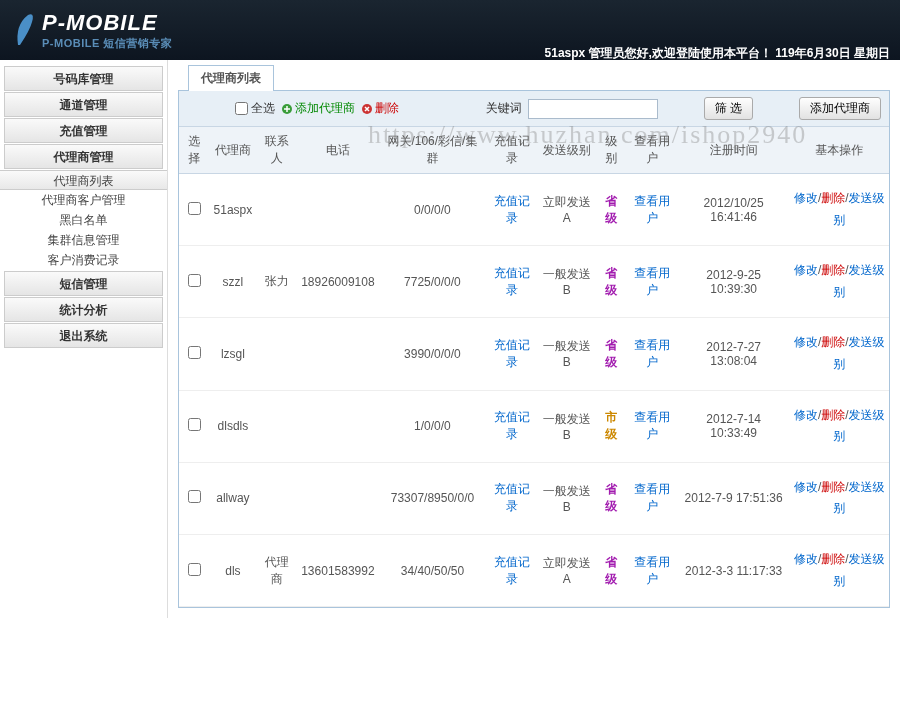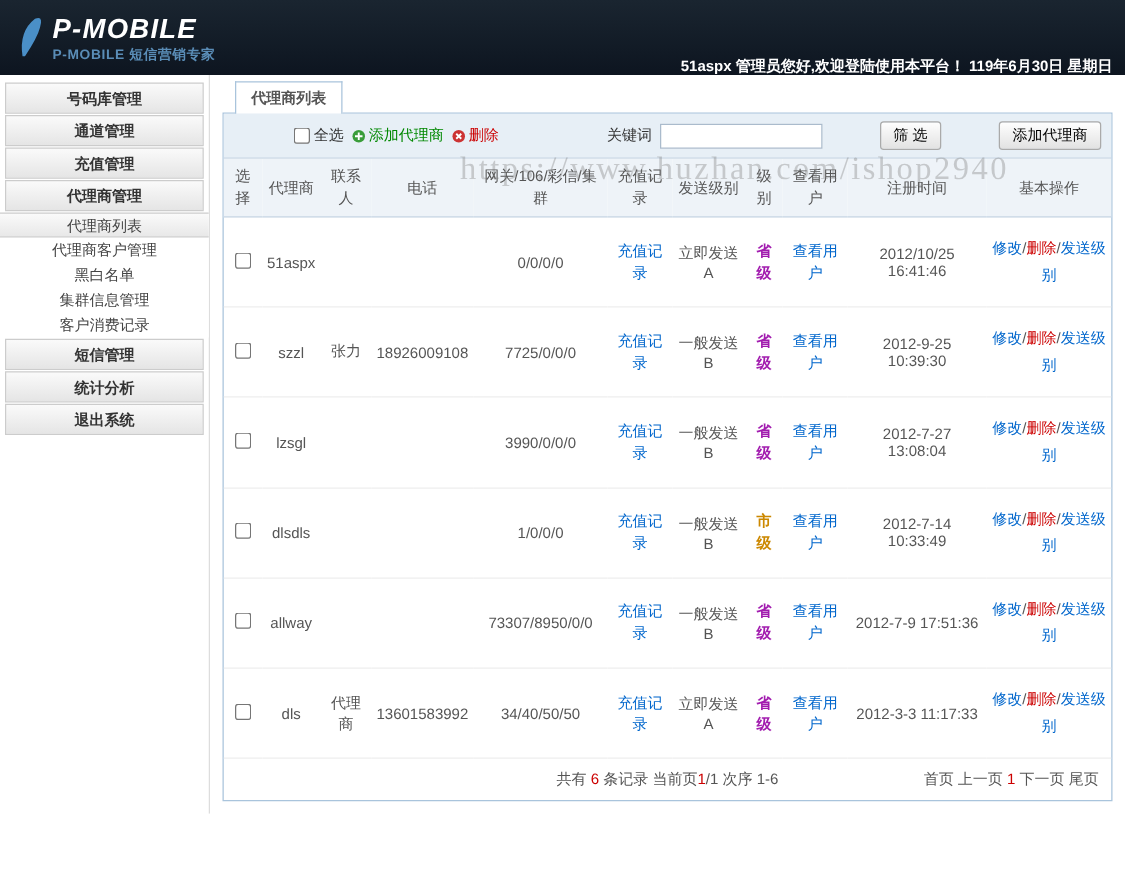--- a/index.html
+++ b/index.html
@@ -213,28 +213,16 @@
                 <td><span class="green">省级</span></td>
                 <td><a class="link">查看用户</a></td>
                 <td>2012-3-3 11:17:33</td>
                 <td>
                   <div class="op-cell"><span class="mod">修改</span>/<span class="del">删除</span>/<span class="send">发送级别</span></div>
                 </td>
               </tr>
             </tbody>
         </table>
 
-        <div class="pager">
-          <span>
-            <span>共有 </span><span class="red">6</span><span> 条记录  当前页</span><span class="red">1</span><span>/1 次序 1-6</span>
-          </span>
-          <span class="right">
-            <a>首页</a>
-            <a>上一页</a>
-            <span class="red">1</span>
-            <a>下一页</a>
-            <a>尾页</a>
-          </span>
-        </div>
       </div>
     </div>
   </div>
 </div>
 
 </body></html>

